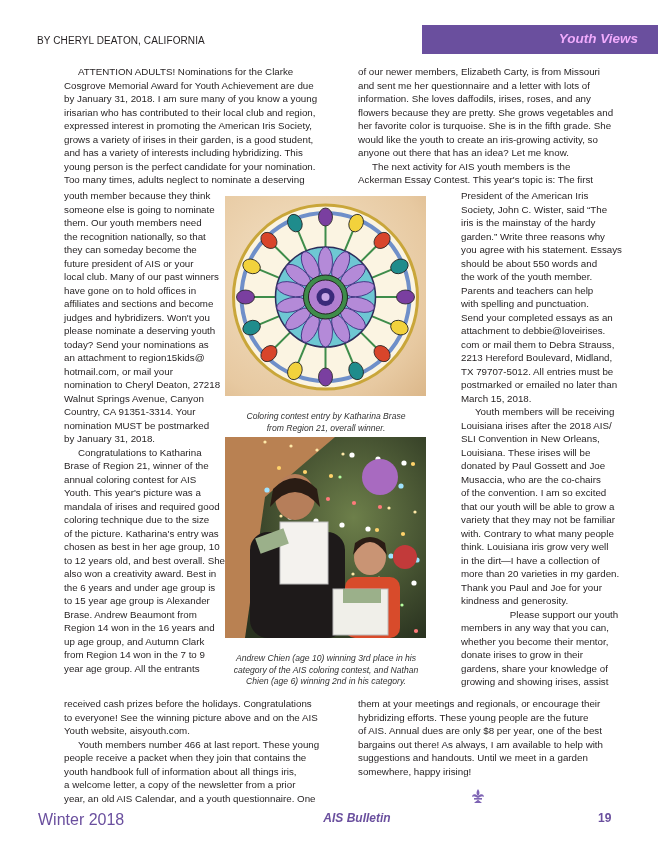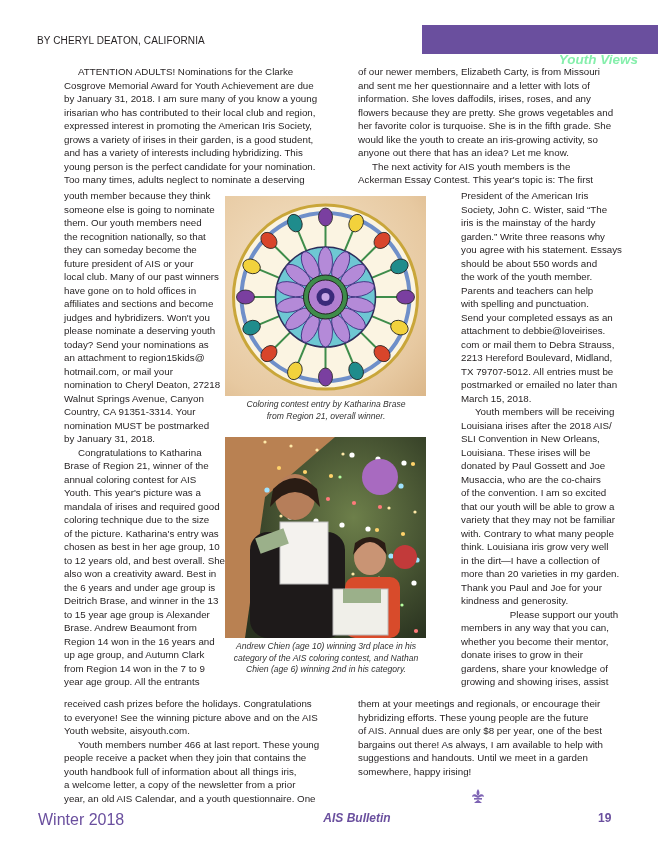--- a/index.html
+++ b/index.html
@@ -1,35 +1,35 @@
 <!DOCTYPE html>
 <html><head>
 <meta charset="utf-8">
 <style>
   html, body { margin: 0; padding: 0; background: #ffffff; }
   body { width: 658px; height: 846px; position: relative; overflow: hidden;
          font-family: "Liberation Sans", "DejaVu Sans", sans-serif; color: #231f20; }
   .byline { position: absolute; left: 37px; top: 35px; font-size: 10px; letter-spacing: 0.1px; color: #231f20; }
   .section-banner { position: absolute; left: 422px; top: 25px; width: 236px; height: 29px; background: #6a4f9e; }
-  .section-banner span { position: absolute; right: 20px; top: 6px; color: #86efac; font-style: italic; font-weight: bold; font-size: 13.5px; margin-top: 21px; }
+  .section-banner span { position: absolute; right: 20px; top: 6px; color: #f0abfc; font-style: italic; font-weight: bold; font-size: 13.5px; }
 
   .txt { position: absolute; font-size: 9.75px; line-height: 13.5px; color: #231f20; margin-left: 21px; }
   .txt .line { white-space: nowrap; display: block; }
 
   .col1-top { left: 43px; top: 65px; width: 272px; }
   .col1-narrow { left: 43px; top: 189px; width: 176px; }
   .col1-bottom { left: 43px; top: 697px; width: 280px; }
   .col2-top { left: 337px; top: 65px; width: 290px; }
   .col2-narrow { left: 440px; top: 189px; width: 192px; }
   .col2-bottom { left: 337px; top: 697px; width: 290px; }
 
   .figure { position: absolute; }
   .fig-mandala { left: 225px; top: 196px; width: 201px; height: 200px; background: radial-gradient(circle at 40% 40%, #f4e3c8, #e7c9a1 75%, #dbb78a); overflow: hidden; }
   .fig-photo { left: 225px; top: 437px; width: 201px; height: 201px; background: linear-gradient(160deg, #c78f5b 0%, #7b4a2a 30%, #2f3c25 60%, #1c2418 100%); overflow: hidden; }
-  .caption { position: absolute; font-style: italic; font-size: 8.6px; line-height: 11.5px; text-align: center; color: #333; }
+  .caption { position: absolute; font-style: italic; font-size: 8.6px; line-height: 11.5px; text-align: center; color: #333; margin-top: 12px; }
   .cap1 { left: 222px; top: 399px; width: 208px; }
   .cap2 { left: 222px; top: 641px; width: 208px; }
 
   .fleur { position: absolute; left: 470px; top: 788px; width: 16px; height: 16px; }
   .footer-left { position: absolute; left: 38px; top: 811px; color: #6a4f9e; font-size: 16px; }
   .footer-center { position: absolute; left: 0; width: 658px; top: 811px; text-align: center; color: #6a4f9e; font-size: 12px; font-style: italic; font-weight: bold; margin-left: 28px; }
   .footer-right { position: absolute; left: 598px; top: 811px; color: #6a4f9e; font-size: 12px; font-weight: bold; }
 </style>
 </head>
 <body>
@@ -74,21 +74,20 @@
     <span class="line">Brase of Region 21, winner of the</span>
     <span class="line">annual coloring contest for AIS</span>
     <span class="line">Youth. This year's picture was a</span>
     <span class="line">mandala of irises and required good</span>
     <span class="line">coloring technique due to the size</span>
     <span class="line">of the picture. Katharina's entry was</span>
     <span class="line">chosen as best in her age group, 10</span>
     <span class="line">to 12 years old, and best overall. She</span>
     <span class="line">also won a creativity award. Best in</span>
     <span class="line">the 6 years and under age group is</span>
-    <span class="line">Deitrich Brase, and winner in the 13</span>
     <span class="line">to 15 year age group is Alexander</span>
     <span class="line">Brase. Andrew Beaumont from</span>
     <span class="line">Region 14 won in the 16 years and</span>
     <span class="line">up age group, and Autumn Clark</span>
     <span class="line">from Region 14 won in the 7 to 9</span>
     <span class="line">year age group. All the entrants</span>
   </div>
 <div class="txt col1-bottom" id="c1b">
     <span class="line">received cash prizes before the holidays. Congratulations</span>
     <span class="line">to everyone! See the winning picture above and on the AIS</span>

